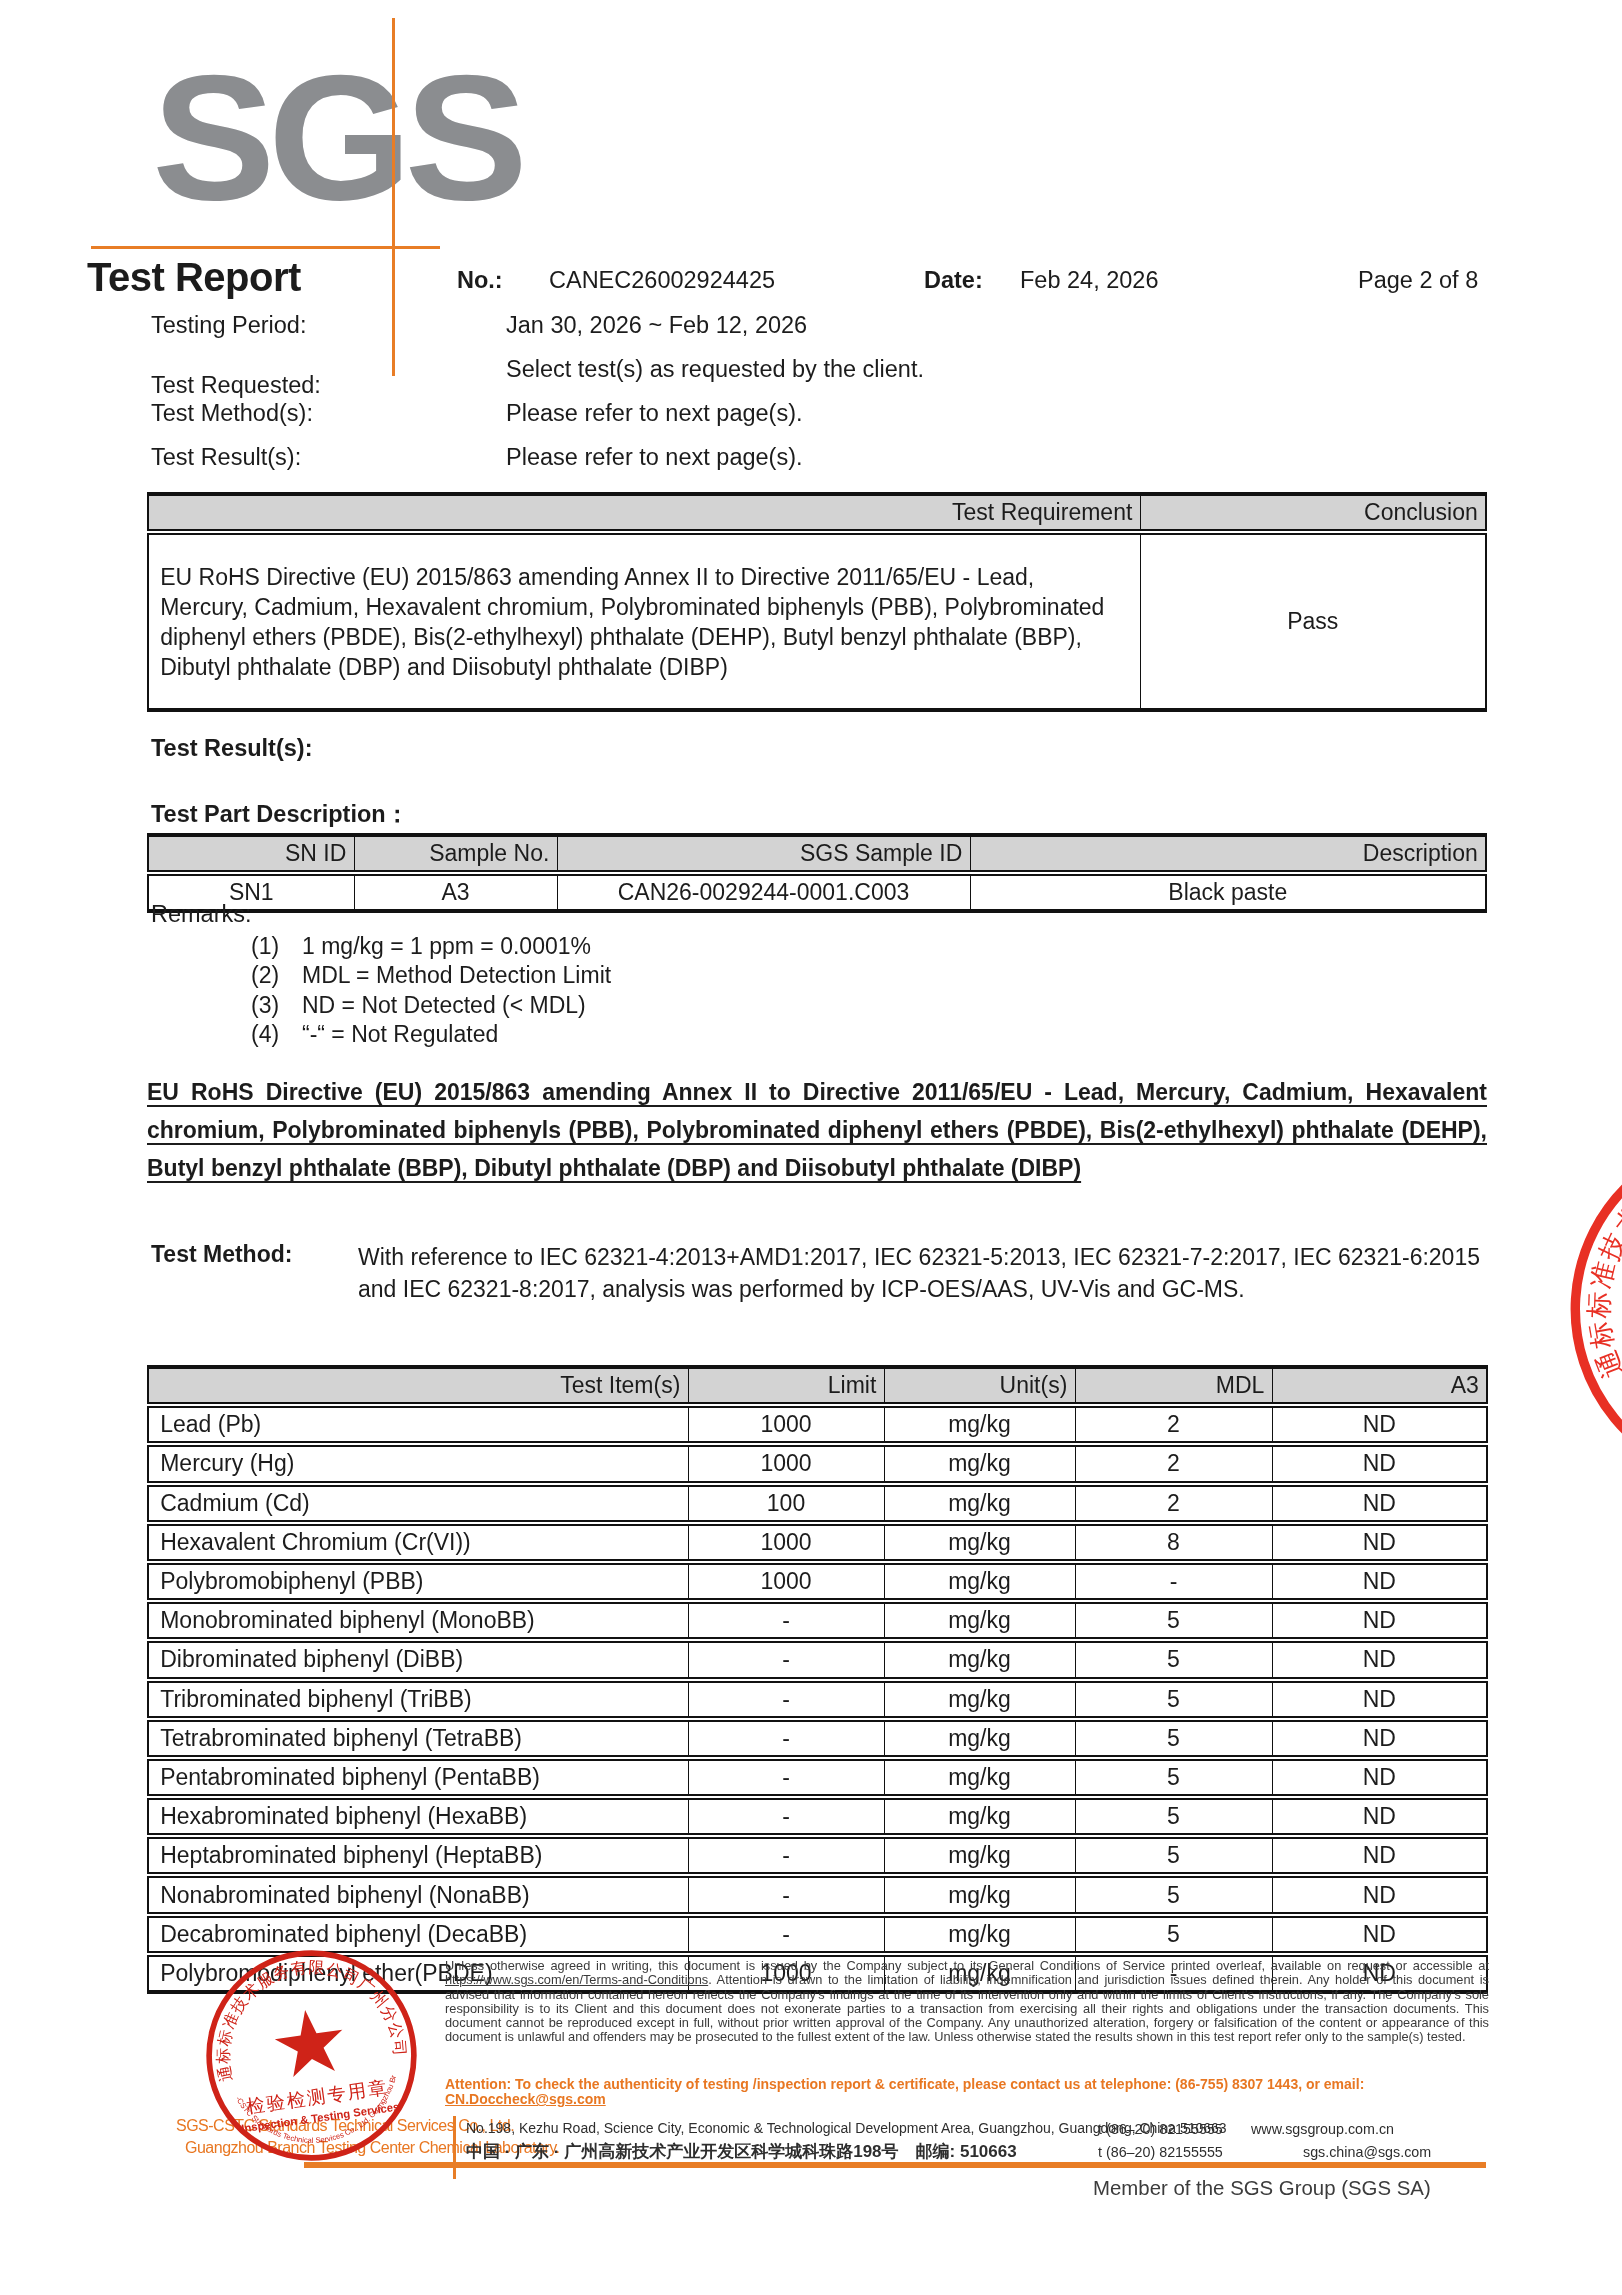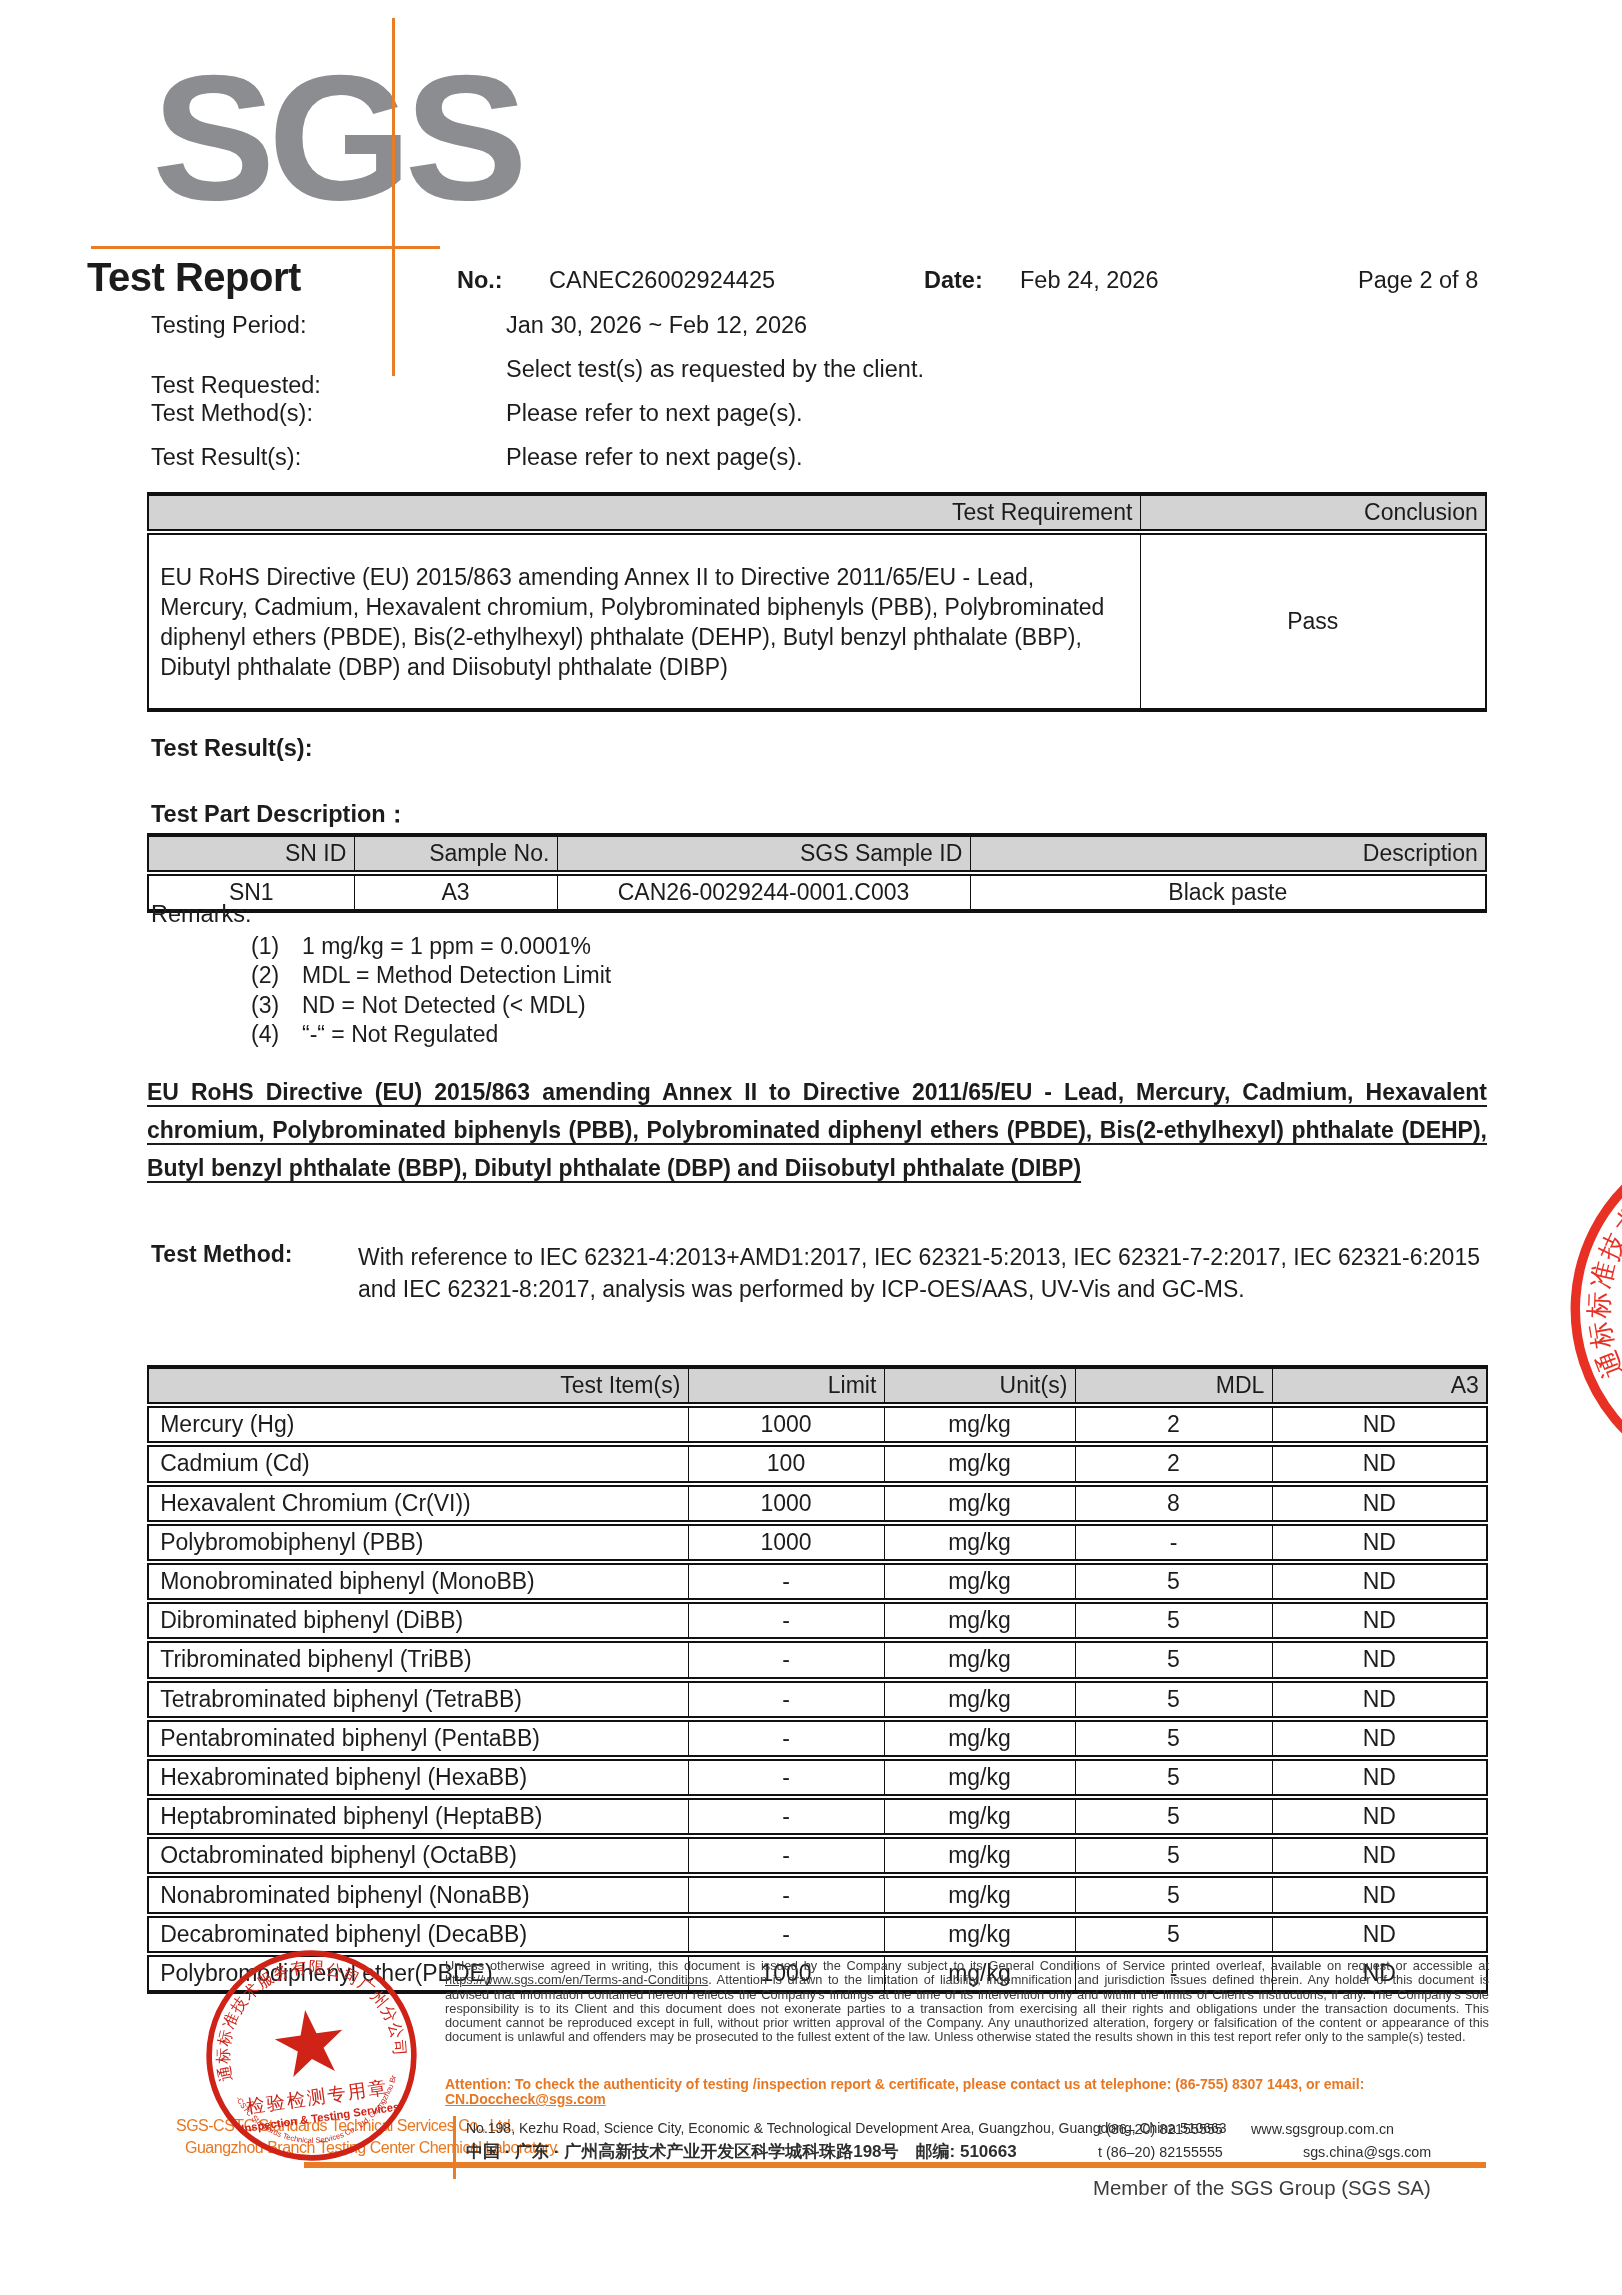--- a/index.html
+++ b/index.html
@@ -161,20 +161,27 @@
         <tr style="height:34px;">
       <th class="lft" style="padding-left:16px;">Test Item(s)</th>
       <th class="ctr">Limit</th>
       <th class="ctr">Unit(s)</th>
       <th class="ctr">MDL</th>
       <th class="ctr">A3</th>
     </tr>
       </thead>
     <tbody>
       <tr style="height:26.6px;">
+          <td class="lft" style="padding-left:11.2px;">Lead (Pb)</td>
+          <td class="ctr">1000</td>
+          <td class="ctr">mg/kg</td>
+          <td class="ctr">2</td>
+          <td class="ctr">ND</td>
+        </tr>
+      <tr style="height:26.6px;">
           <td class="lft" style="padding-left:11.2px;">Mercury (Hg)</td>
           <td class="ctr">1000</td>
           <td class="ctr">mg/kg</td>
           <td class="ctr">2</td>
           <td class="ctr">ND</td>
         </tr>
       <tr style="height:26.6px;">
           <td class="lft" style="padding-left:11.2px;">Cadmium (Cd)</td>
           <td class="ctr">100</td>
           <td class="ctr">mg/kg</td>
@@ -232,27 +239,20 @@
         </tr>
       <tr style="height:26.6px;">
           <td class="lft" style="padding-left:11.2px;">Hexabrominated biphenyl (HexaBB)</td>
           <td class="ctr">-</td>
           <td class="ctr">mg/kg</td>
           <td class="ctr">5</td>
           <td class="ctr">ND</td>
         </tr>
       <tr style="height:26.6px;">
           <td class="lft" style="padding-left:11.2px;">Heptabrominated biphenyl (HeptaBB)</td>
-          <td class="ctr">-</td>
-          <td class="ctr">mg/kg</td>
-          <td class="ctr">5</td>
-          <td class="ctr">ND</td>
-        </tr>
-      <tr style="height:26.6px;">
-          <td class="lft" style="padding-left:11.2px;">Octabrominated biphenyl (OctaBB)</td>
           <td class="ctr">-</td>
           <td class="ctr">mg/kg</td>
           <td class="ctr">5</td>
           <td class="ctr">ND</td>
         </tr>
       <tr style="height:26.6px;">
           <td class="lft" style="padding-left:11.2px;">Nonabrominated biphenyl (NonaBB)</td>
           <td class="ctr">-</td>
           <td class="ctr">mg/kg</td>
           <td class="ctr">5</td>

